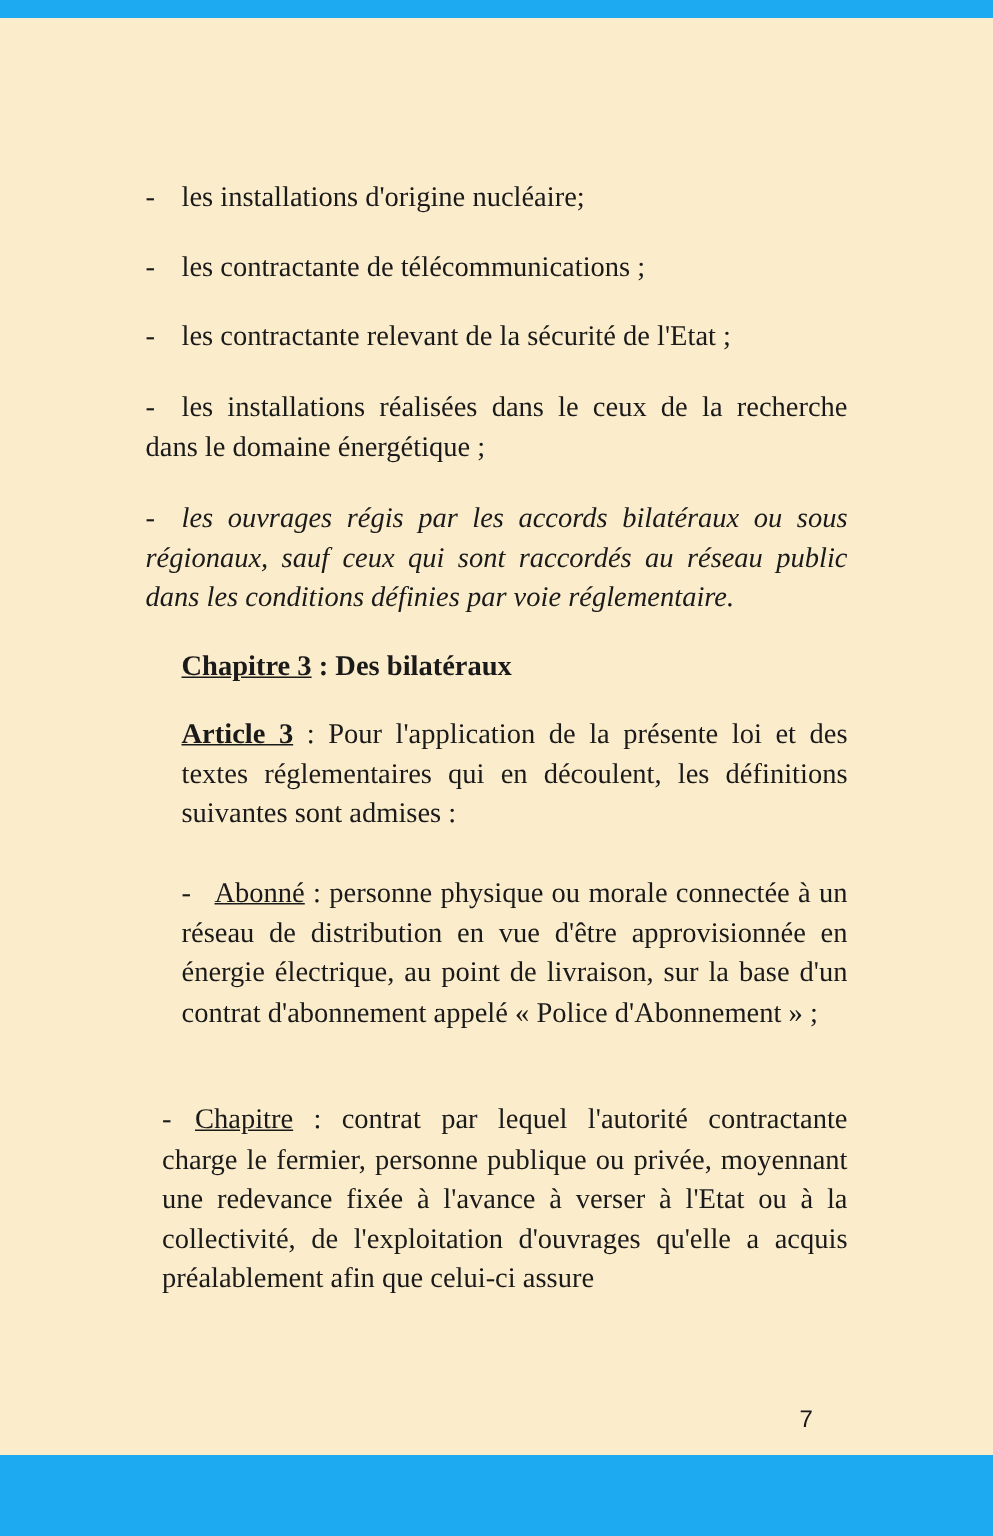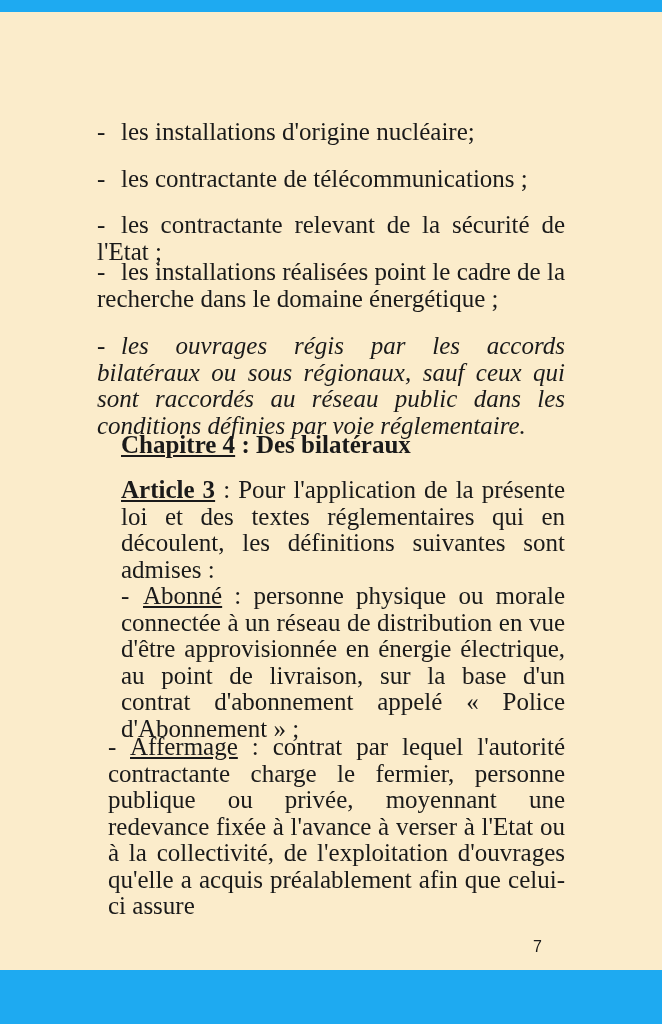--- a/index.html
+++ b/index.html
@@ -4,21 +4,21 @@
 <style>
   html, body { margin: 0; padding: 0; }
   body {
     width: 662px; height: 1024px; position: relative; overflow: hidden;
     background: #fbeccb;
     font-family: "Liberation Serif", serif;
     color: #1a1a1a;
   }
   .topbar { position: absolute; left: 0; top: 0; width: 662px; height: 12px; background: #1eaaf1; }
   .bottombar { position: absolute; left: 0; top: 970px; width: 662px; height: 54px; background: #1eaaf1; }
-  .p { position: absolute; font-size: 25px; line-height: 26.5px; text-align: justify; }
+  .p { position: absolute; font-size: 19px; line-height: 26.5px; text-align: justify; }
   .dash { display: inline-block; width: 24px; }
   .dash2 { display: inline-block; width: 22px; }
   .u { text-decoration: underline; }
   .b { font-weight: bold; }
   .pagenum { position: absolute; left: 533px; top: 938px; font-family: "Liberation Sans", sans-serif; font-size: 16px; }
 </style>
 </head>
 <body>
 
 <div class="topbar"></div>
@@ -26,37 +26,37 @@
 <div class="p" style="left:97px; top:119px; width:468px;">
   <span class="dash">-</span><span>les installations d'origine nucléaire;</span>
 </div>
 <div class="p" style="left:97px; top:166px; width:468px;">
   <span class="dash">-</span><span>les contractante de télécommunications ;</span>
 </div>
 <div class="p" style="left:97px; top:212px; width:468px;">
   <span class="dash">-</span><span>les contractante relevant de la sécurité de l'Etat ;</span>
 </div>
 <div class="p" style="left:97px; top:259px; width:468px;">
-  <span class="dash">-</span><span>les installations réalisées point le cadre de la recherche dans le domaine énergétique ;</span>
+  <span class="dash">-</span><span>les installations réalisées dans le ceux de la recherche dans le domaine énergétique ;</span>
 </div>
 <div class="p" style="left:97px; top:333px; width:468px;font-style:italic;">
   <span class="dash">-</span><span>les ouvrages régis par les accords bilatéraux ou sous régionaux, sauf ceux qui sont raccordés au réseau public dans les conditions définies par voie réglementaire.</span>
 </div>
 
 <div class="p b" style="left:121px; top:432px; width:444px;">
-  <span class="u">Chapitre 4</span><span> : Des bilatéraux</span>
+  <span class="u">Chapitre 3</span><span> : Des bilatéraux</span>
 </div>
 
 <div class="p" style="left:121px; top:477px; width:444px;">
   <span class="u b">Article 3</span><span> : Pour l'application de la présente loi et des textes réglementaires qui en découlent, les définitions suivantes sont admises :</span>
 </div>
 
 <div class="p" style="left:121px; top:583px; width:444px;">
   <span class="dash2">-</span><span class="u">Abonné</span><span> : personne physique ou morale connectée à un réseau de distribution en vue  d'être approvisionnée en énergie électrique, au point de livraison, sur la base d'un contrat d'abonnement appelé « Police d'Abonnement » ;</span>
 </div>
 
 <div class="p" style="left:108px; top:734px; width:457px;">
-  <span class="dash2">-</span><span class="u">Affermage</span><span> : contrat par lequel l'autorité contractante charge le fermier, personne publique ou privée, moyennant une redevance fixée à l'avance à verser à l'Etat ou à la collectivité, de l'exploitation d'ouvrages qu'elle a acquis préalablement afin que celui-ci assure</span>
+  <span class="dash2">-</span><span class="u">Chapitre</span><span> : contrat par lequel l'autorité contractante charge le fermier, personne publique ou privée, moyennant une redevance fixée à l'avance à verser à l'Etat ou à la collectivité, de l'exploitation d'ouvrages qu'elle a acquis préalablement afin que celui-ci assure</span>
 </div>
 
 <div class="pagenum">7</div>
 
 <div class="bottombar"></div>
 
 </body></html>

